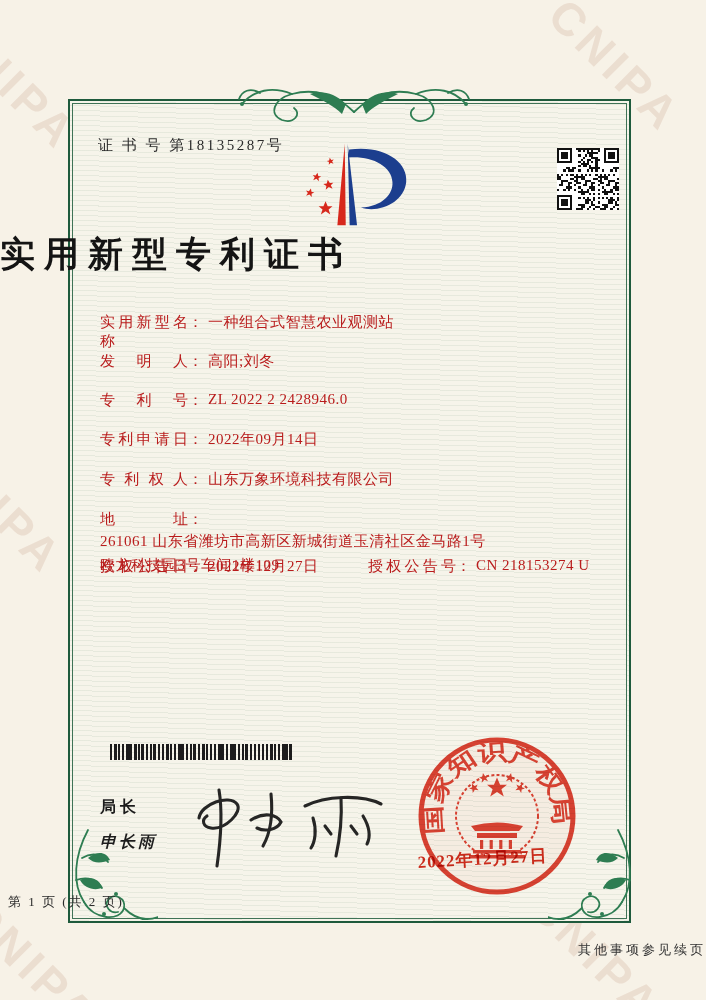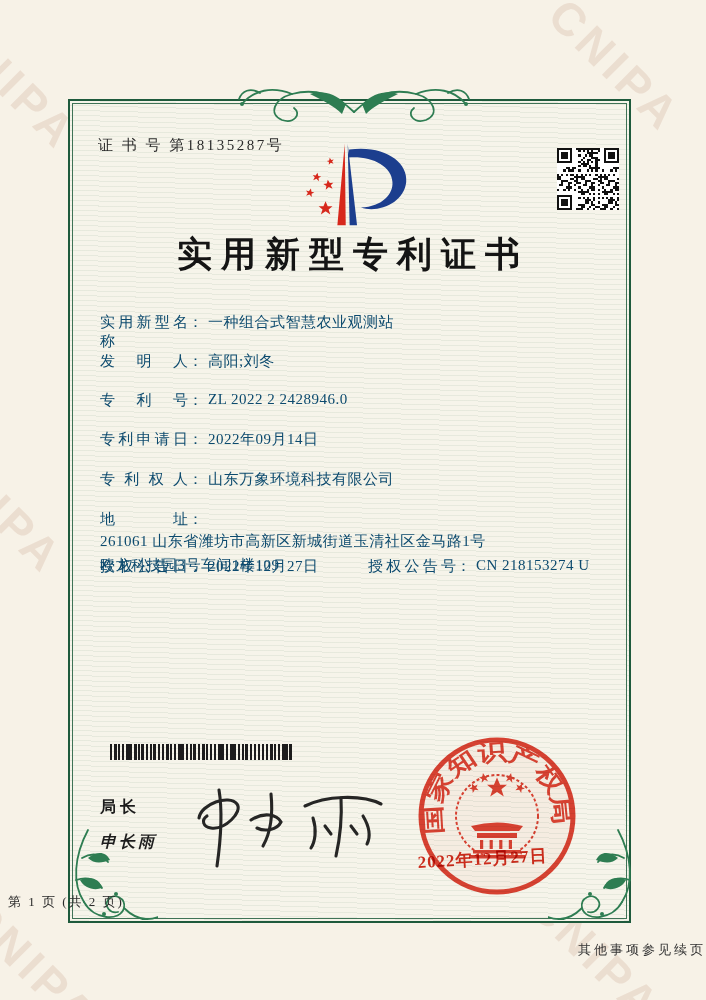--- a/index.html
+++ b/index.html
@@ -43,24 +43,24 @@
   .ornament{position:absolute;pointer-events:none;}
   
   .certno{
     position:absolute;left:98px;top:136px;
     font-size:15px;letter-spacing:2.5px;color:#2b2b2b;
   }
   .logo{position:absolute;left:300px;top:136px;width:118px;height:94px;}
   .qr{position:absolute;left:557px;top:148px;width:62px;height:62px;}
   .title{
     position:absolute;left:0;top:231px;width:100%;
-    text-align:center;font-size:35px;font-weight:700;
+    font-size:35px;font-weight:700;
     letter-spacing:9px;color:#141414;
   }
-  .row{position:absolute;left:100px;width:514px;font-size:15px;color:#0c4a6e;}
+  .row{position:absolute;left:100px;width:514px;font-size:15px;color:#b91c1c;}
   .flabel{display:inline-block;width:88px;text-align:justify;text-align-last:justify;vertical-align:top;}
   .fcolon{display:inline-block;margin-right:5px;vertical-align:top;}
   .fval{letter-spacing:.5px;}
   .addr-val{display:inline-block;width:408px;vertical-align:top;line-height:24px;}
   .group2{position:absolute;left:268px;top:0;}
   .paras{position:absolute;left:97px;top:584px;width:517px;}
   .paras p{
     margin:0 0 5px 0;font-size:14px;line-height:21.5px;
     text-indent:2em;text-align:justify;color:#2c2c2c;
   }

